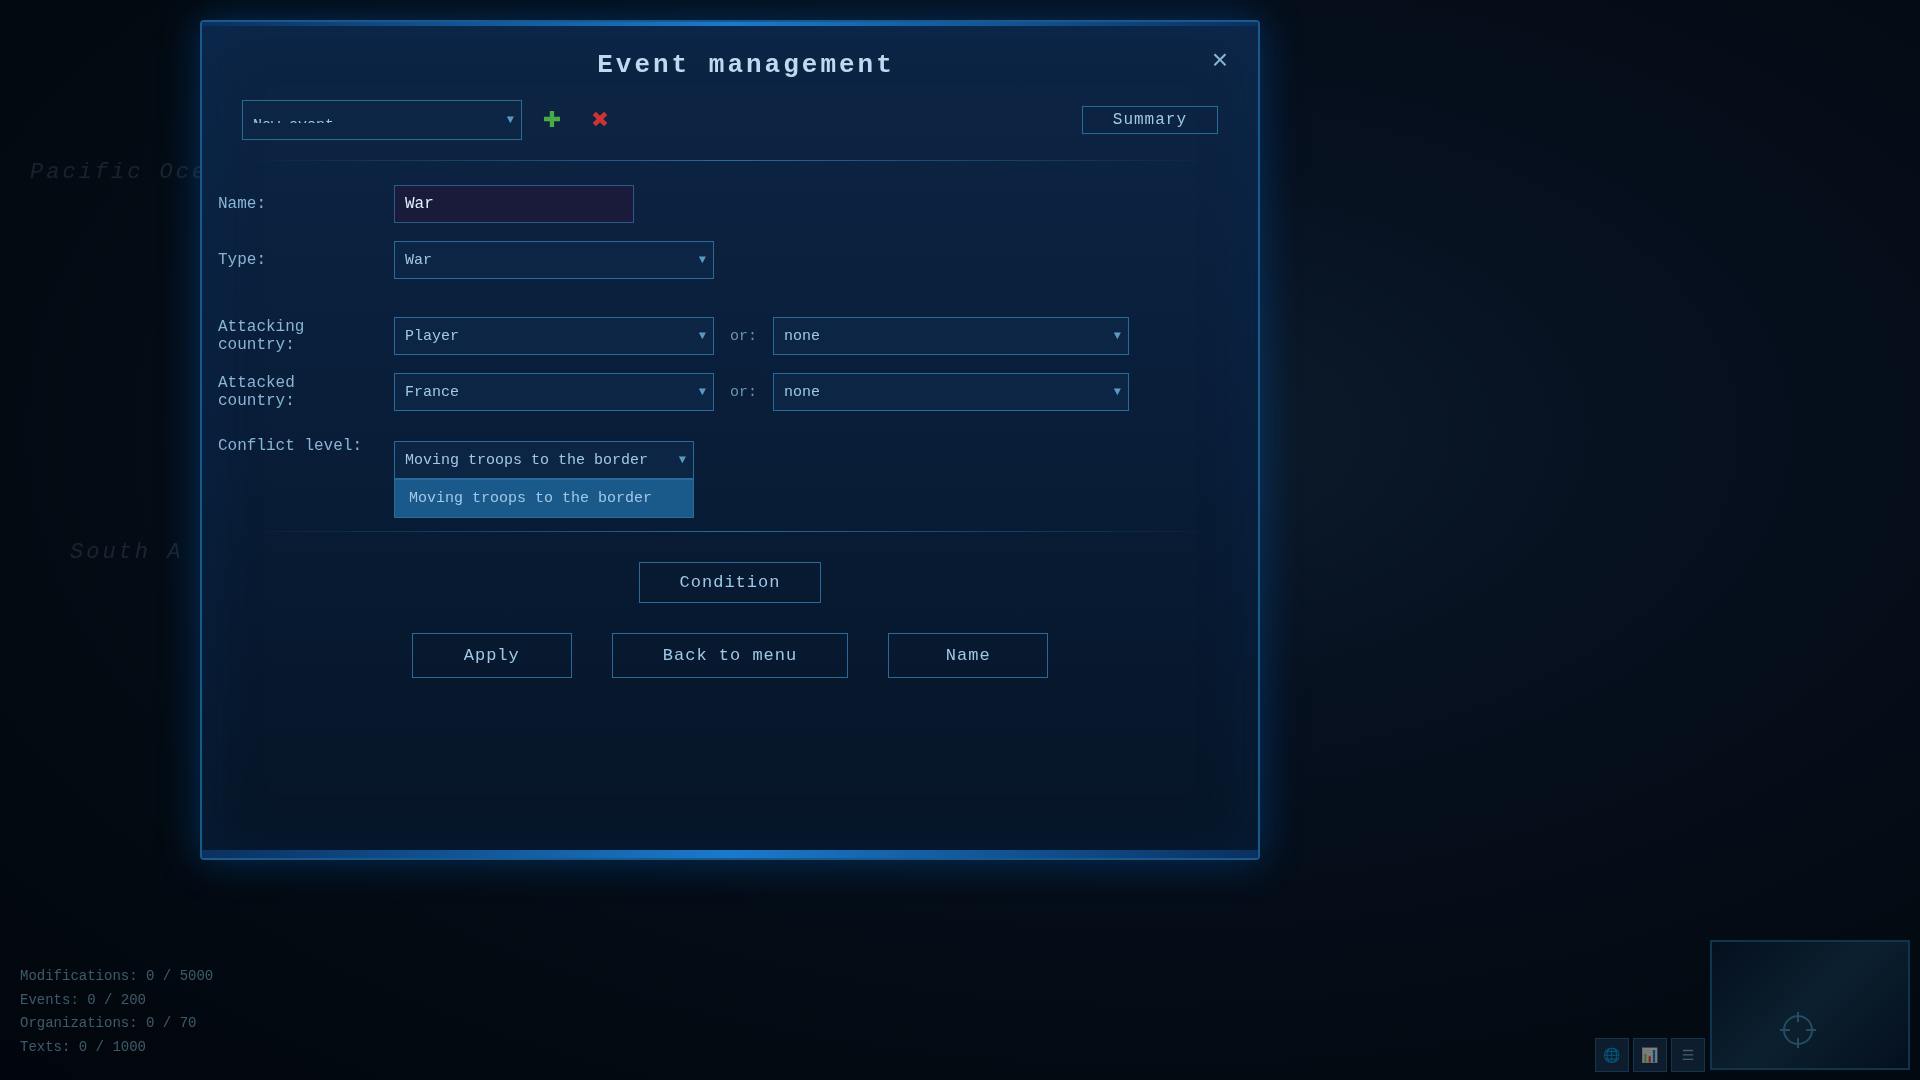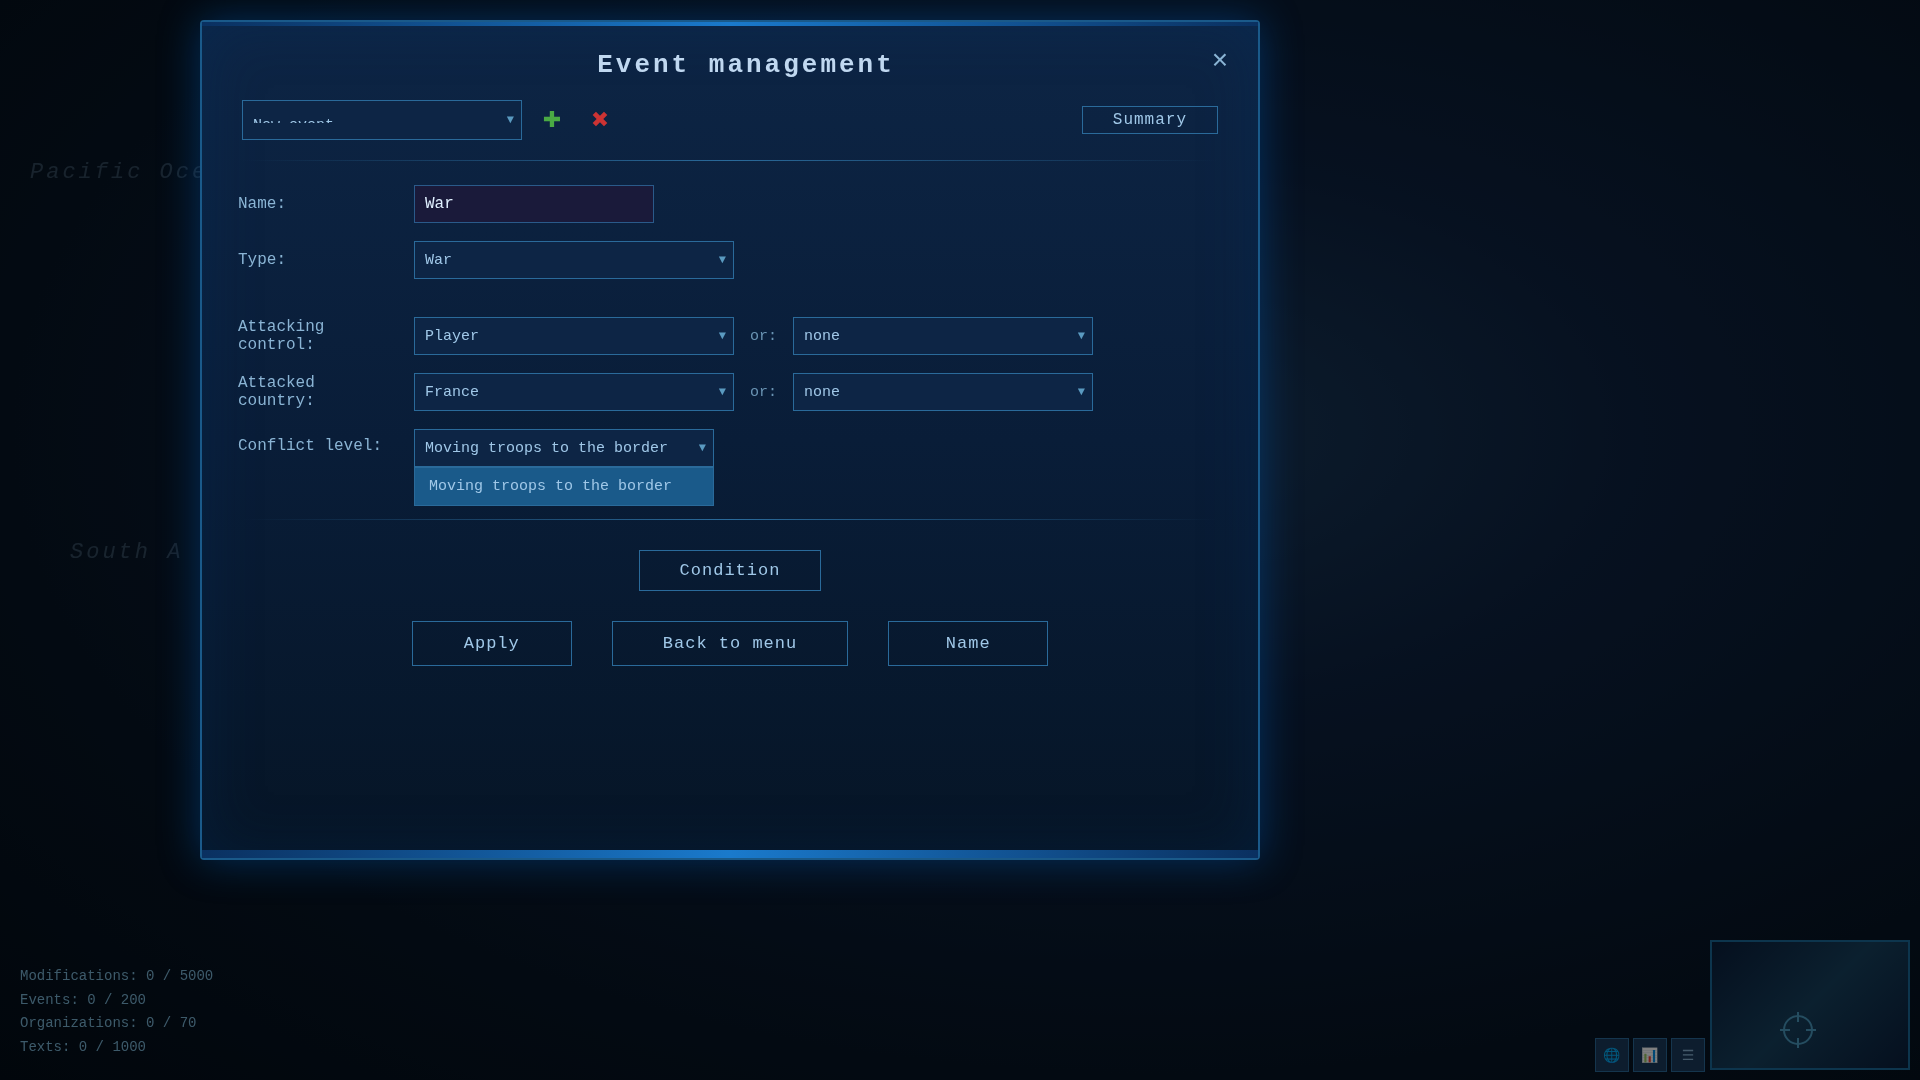--- a/index.html
+++ b/index.html
@@ -202,21 +202,21 @@
 
     
     .divider {
       height: 1px;
       background: linear-gradient(90deg, transparent, #2a6a9a, transparent);
       margin: 0 40px;
     }
 
     
     .form-section {
-      padding: 24px 36px;
+      padding: 24px 16px;
     }
 
     .form-row {
       display: flex;
       align-items: center;
       margin-bottom: 18px;
       gap: 16px;
     }
 
     .form-label {
@@ -265,21 +265,21 @@
 
     .or-label {
       color: #6a94b4;
       font-family: 'Courier New', monospace;
       font-size: 15px;
       flex-shrink: 0;
     }
 
     .select-wrapper-none {
       position: relative;
-      width: 300px;
+      width: 356px;
     }
 
     
     .dropdown-popup {
       position: absolute;
       top: 38px;
       left: 0;
       width: 300px;
       background: #0d2545;
       border: 1px solid #2a6a9a;
@@ -434,21 +434,21 @@
           <option>Diplomacy</option>
           <option>Economy</option>
         </select>
         <span class="select-arrow">▼</span>
       </div>
     </div>
 
     <div style="height:20px;"></div>
 
     <div class="form-row">
-      <label class="form-label">Attacking control:</label>
+      <label class="form-label">Attacking country:</label>
       <div class="select-wrapper-wide">
         <select class="form-select">
           <option>Player</option>
           <option>France</option>
           <option>Germany</option>
         </select>
         <span class="select-arrow">▼</span>
       </div>
       <span class="or-label">or:</span>
       <div class="select-wrapper-none">
@@ -477,21 +477,21 @@
           <option>none</option>
           <option>Player</option>
           <option>France</option>
         </select>
         <span class="select-arrow">▼</span>
       </div>
     </div>
 
     <div class="form-row" style="align-items:flex-start;position:relative;">
       <label class="form-label" style="padding-top:8px;">Conflict level:</label>
-      <div class="select-wrapper-conflict" style="position:relative;">
+      <div class="select-wrapper-conflict" style="position:relative;margin-top:12px;">
         <select class="form-select">
           <option>Moving troops to the border</option>
           <option>Fire a volley of missiles on a building</option>
           <option>Send a troop to take control of a building</option>
           <option>All-out war</option>
         </select>
         <span class="select-arrow">▼</span>
 
         
         <div class="dropdown-popup">

